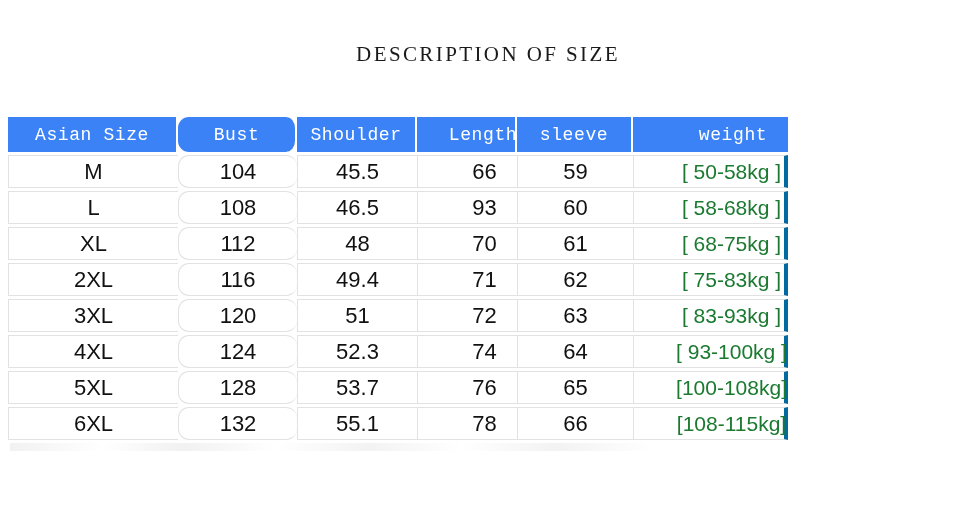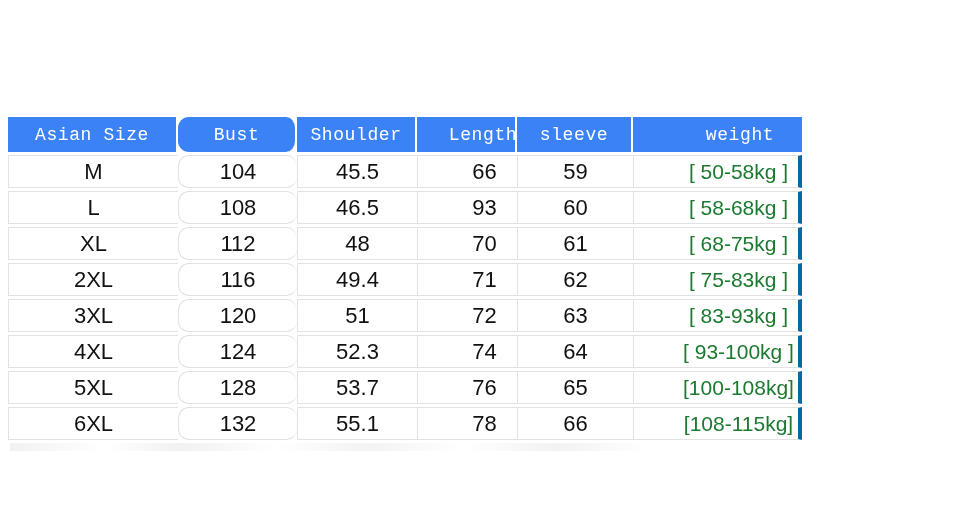--- a/index.html
+++ b/index.html
@@ -95,21 +95,21 @@
     font-size: 21px;
     letter-spacing: 0px;
   }
 
   
   .c0 { width: 170px; }
   .c1 { width: 119px; border-radius: 11px; }
   .c2 { width: 120px; }
   .c3 { width: 100px; padding-left: 34px; }
   .c4 { width: 116px; }
-  .c5 { width: 169px; padding-left: 45px; }
+  .c5 { width: 155px; padding-left: 45px; }
 
   
   .ghost-artifact {
     position: absolute;
     left: 10px;
     top: 443px;
     width: 780px;
     height: 8px;
     background: linear-gradient(90deg,
       rgba(210,210,210,0.30) 0%,
@@ -121,20 +121,21 @@
       rgba(206,206,206,0.26) 70%,
       rgba(255,255,255,0) 82%,
       rgba(255,255,255,0) 100%);
   }
 </style>
 </head>
 <body>
 
 <div class="page">
 
+  <div class="title">DESCRIPTION OF SIZE</div>
 
   <div class="size-table">
 
     <div class="thead">
       <div class="th c0">Asian Size</div>
       <div class="th c1">Bust</div>
       <div class="th c2">Shoulder</div>
       <div class="th c3">Length</div>
       <div class="th c4">sleeve</div>
       <div class="th c5">weight</div>

